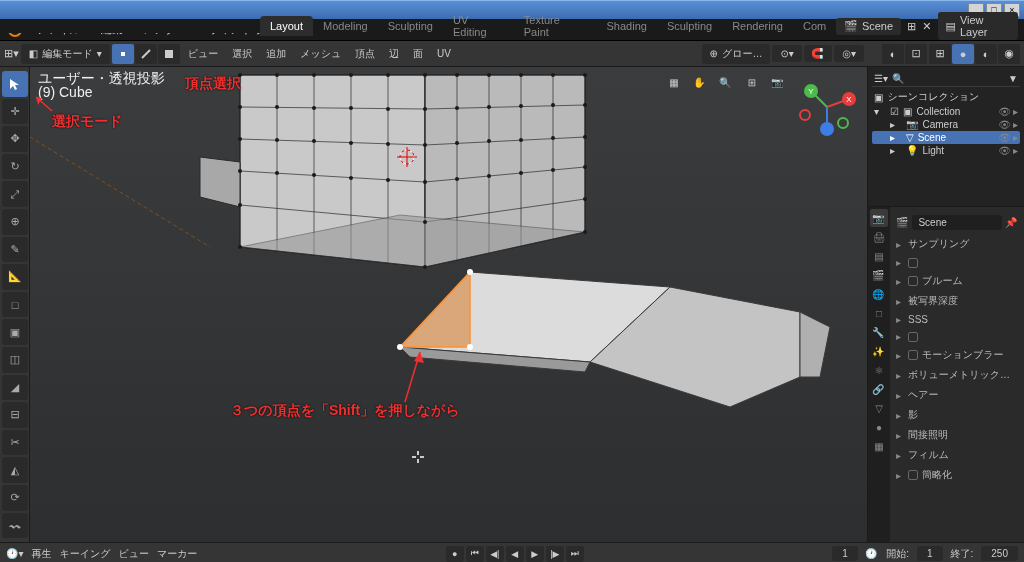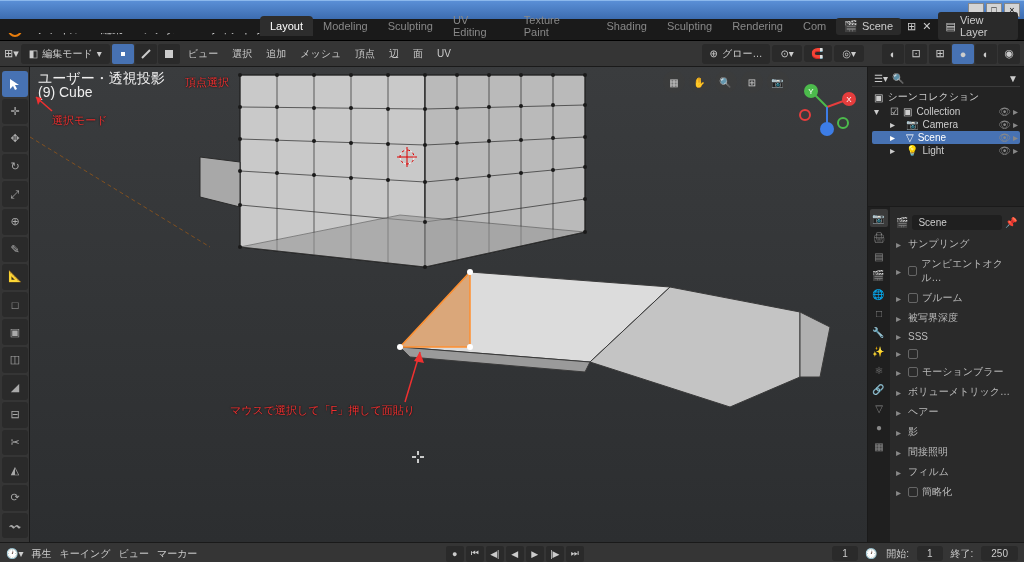--- a/index.html
+++ b/index.html
@@ -20,21 +20,21 @@
 .btn-group{display:flex;gap:1px}
 .btn-group .b{width:22px;height:20px;background:#2a2a2a;display:flex;align-items:center;justify-content:center;border-radius:2px}
 .btn-group .b.active{background:#4772b3}
 .tb-label{padding:3px 6px;font-size:10px;color:#ccc}
 .main{display:flex;height:475px}
 .left-tools{width:30px;background:#353535;display:flex;flex-direction:column;padding:4px 2px;gap:2px;border-right:1px solid #1a1a1a}
 .left-tools .tool{width:26px;height:26px;background:#2a2a2a;border-radius:3px;display:flex;align-items:center;justify-content:center;color:#aaa}
 .left-tools .tool.active{background:#4772b3;color:#fff}
 .viewport{flex:1;position:relative;background:linear-gradient(#3a3c3e,#2c2e30)}
 .viewport-header{position:absolute;top:4px;left:8px;font-size:14px;color:#eee;line-height:14px}
-.annot{position:absolute;color:#f03030;font-weight:normal;font-size:11px;text-shadow:0 0 2px #000}
+.annot{position:absolute;color:#f03030;font-weight:bold;font-size:14px;text-shadow:0 0 2px #000}
 .gizmo{position:absolute;top:10px;right:10px;width:60px;height:60px}
 .viewport-icons{position:absolute;top:4px;right:78px;display:flex;gap:4px}
 .viewport-icons .vi{width:22px;height:22px;background:rgba(60,60,60,0.6);border-radius:11px;display:flex;align-items:center;justify-content:center;color:#ccc;font-size:10px}
 .right-panel{width:157px;background:#2a2a2a;display:flex;flex-direction:column;border-left:1px solid #1a1a1a}
 .outliner{height:140px;background:#232323;border-bottom:1px solid #1a1a1a;padding:4px;font-size:10px}
 .outliner .hdr{display:flex;gap:4px;padding:2px;border-bottom:1px solid #3a3a3a;margin-bottom:2px}
 .outliner .row{display:flex;align-items:center;gap:4px;padding:1px 2px;color:#ccc}
 .outliner .row.sel{background:#4772b3;color:#fff;border-radius:2px}
 .outliner .ind{width:12px}
 .outliner .icons{margin-left:auto;display:flex;gap:2px;color:#888}
@@ -313,21 +313,21 @@
 
     <div class="annot" style="top:8px;left:155px">頂点選択</div>
     <div class="annot" style="top:46px;left:22px">
       <svg width="24" height="18" style="position:absolute;left:-20px;top:-18px">
           <line x1="20" y1="16" x2="4" y2="2" stroke="#f03030" stroke-width="1.5"></line>
           <polygon points="4,2 10,3 6,10" fill="#f03030"></polygon>
         </svg>
       <span>選択モード</span>
     </div>
     <div class="annot" style="top:335px;left:200px;line-height:16px">
-      <div>マウスで選択して「F」押して面貼り</div>
+      <div>３つの頂点を「Shift」を押しながら</div>
     </div>
 
     <div class="viewport-icons">
       <div class="vi">▦</div>
       <div class="vi">✋</div>
       <div class="vi">🔍</div>
       <div class="vi">⊞</div>
       <div class="vi">📷</div>
     </div>
     <div class="gizmo">
@@ -422,21 +422,20 @@
             <span class="field">Scene</span>
             <span class="pin">📌</span>
           </div>
         <div class="panel">
             <span class="tri">▸</span>
             <span>サンプリング</span>
           </div>
         <div class="panel">
             <span class="tri">▸</span>
             <span class="cb"></span>
-            <span>アンビエントオクル…</span>
           </div>
         <div class="panel">
             <span class="tri">▸</span>
             <span class="cb"></span>
             <span>ブルーム</span>
           </div>
         <div class="panel">
             <span class="tri">▸</span>
             <span>被写界深度</span>
           </div>

